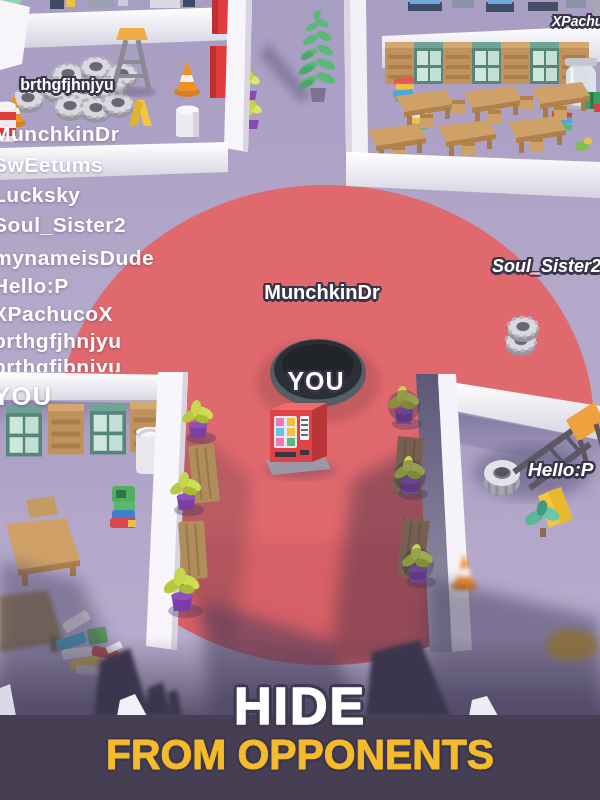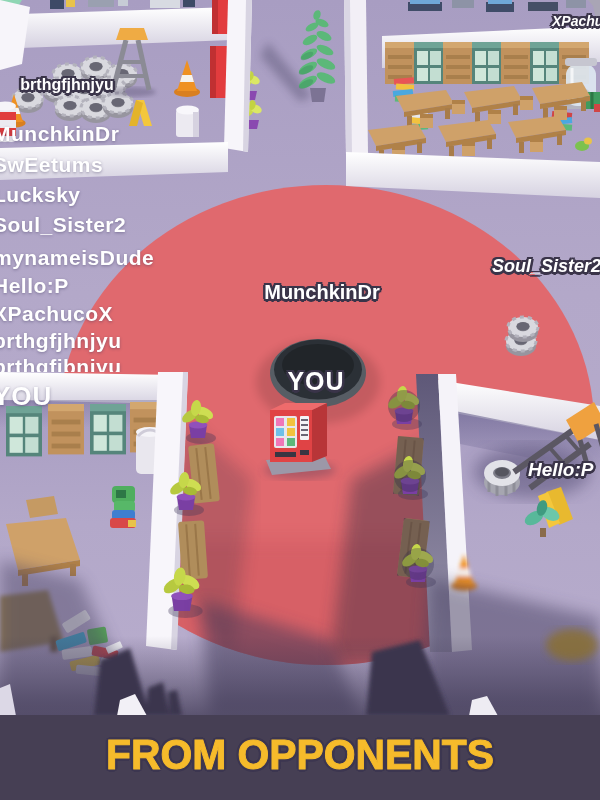--- a/index.html
+++ b/index.html
@@ -515,15 +515,16 @@
 <div class="wlabel" style="left:67px;top:76px;font-size:16px;">
   <span class="ctr" style="display:inline-block">brthgfjhnjyu</span>
 </div>
 <div class="wlabel ctr" style="left:322px;top:281px;font-size:20px;">MunchkinDr</div>
 <div class="wlabel ctr" style="left:316px;top:367px;font-size:25px;letter-spacing:1px;">YOU</div>
 <div class="wlabel ital" style="left:492px;top:256px;font-size:18px;">Soul_Sister2</div>
 <div class="wlabel ital" style="left:552px;top:13px;font-size:14px;">XPachucoX</div>
 <div class="wlabel ital" style="left:528px;top:459px;font-size:19px;">Hello:P</div>
 
 <div class="banner"></div>
+<div class="banner-title">HIDE</div>
 <div class="banner-sub">FROM OPPONENTS</div>
 
 </div>
 
 </body></html>

